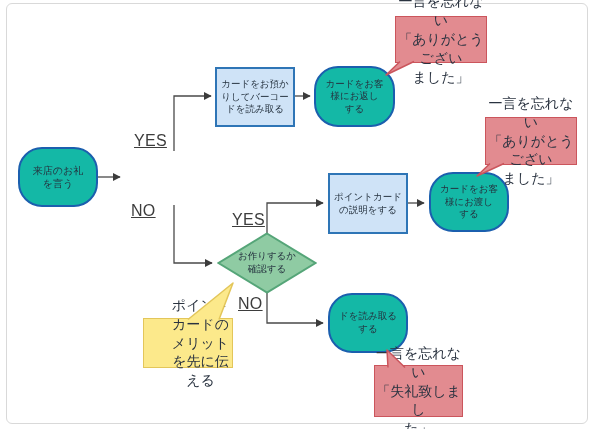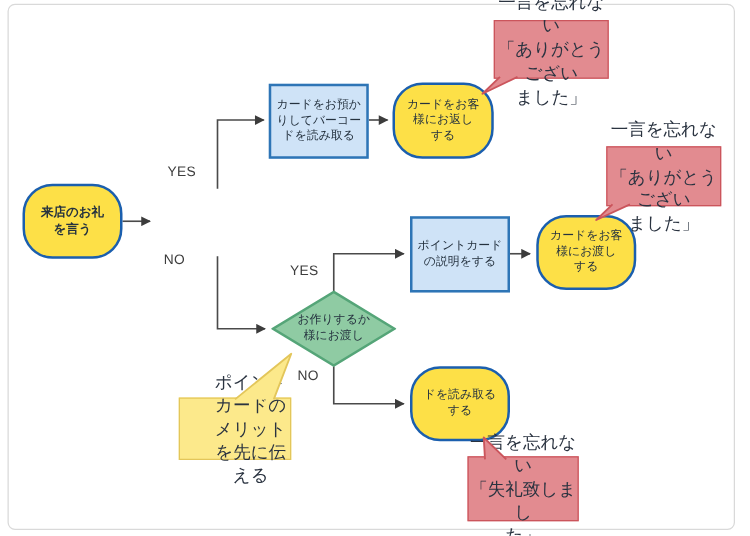--- a/index.html
+++ b/index.html
@@ -11,35 +11,35 @@
     position:absolute;left:6px;top:3px;width:580px;height:419px;
     border:1.5px solid #d9d9d9;border-radius:6px;background:#ffffff;
   }
   svg.layer{position:absolute;left:0;top:0;width:600px;height:429px;pointer-events:none;}
   .node{position:absolute;display:flex;align-items:center;justify-content:center;box-sizing:border-box;}
   .nlabel{
     display:block;text-align:center;white-space:pre-line;
     color:#25323f;font-size:9.5px;line-height:1.32;position:relative;z-index:2;
   }
   .process{background:#cfe3f7;border:2px solid #2e75b6;}
-  .terminator{background:#fde047;border:2.5px solid #1b5fae;border-radius:24px;}
-  .start .nlabel{font-size:10px;font-weight:bold;}
+  .terminator{background:#14b8a6;border:2.5px solid #1b5fae;border-radius:24px;}
+  .start .nlabel{font-size:10px;}
   .diamond{background:transparent;border:none;}
   .diamond svg{position:absolute;left:0;top:0;width:100%;height:100%;}
   .dlabel{font-size:8px;line-height:1.35;}
   .dlabel2{font-size:9.5px;line-height:1.35;}
   .callout{
     position:absolute;display:flex;align-items:center;justify-content:center;
     box-sizing:border-box;z-index:3;
   }
   .callout .nlabel{font-size:14px;line-height:1.35;color:#2a3340;}
   .warn{background:#e28b90;border:1.5px solid #cb555c;}
   .tip{background:#fce98b;border:1.5px solid #e3c65a;padding-left:25px;}
   .branch{
-    position:absolute;color:#3d3d3d;font-size:11px;letter-spacing:0.3px;z-index:2;
+    position:absolute;color:#3d3d3d;font-size:16px;letter-spacing:0.3px;z-index:2;text-decoration:underline;
   }
   .tails{z-index:4;}
 </style>
 </head>
 <body>
 
 <div class="stage">
   <div class="card"></div>
 
   <svg class="layer">
@@ -84,21 +84,21 @@
     <span class="nlabel">カードをお客
 様にお渡し
 する</span>
   </div>
 
   <div class="node diamond" style="left:217px;top:232px;width:100px;height:62px;">
     <svg viewBox="0 0 100 62" preserveAspectRatio="none">
       <polygon points="50,1.5 98.5,31 50,60.5 1.5,31" fill="#8fcba3" stroke="#55a578" stroke-width="2"></polygon>
     </svg>
     <span class="nlabel dlabel2">お作りするか
-様にお渡し</span>
+確認する</span>
   </div>
 
   <div class="node terminator" style="left:328px;top:293px;width:80px;height:60px;">
     <span class="nlabel">ドを読み取る
 する</span>
   </div>
 
   <span class="branch" style="left:134px;top:132px;">YES</span>
   <span class="branch" style="left:131px;top:202px;">NO</span>
   <span class="branch" style="left:232px;top:211px;">YES</span>

